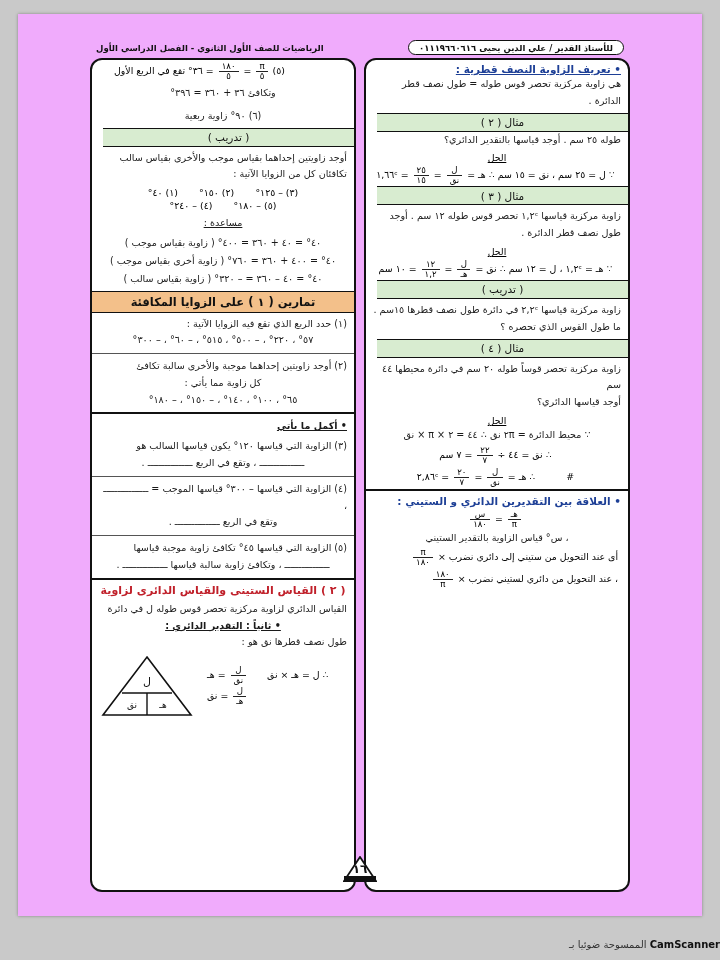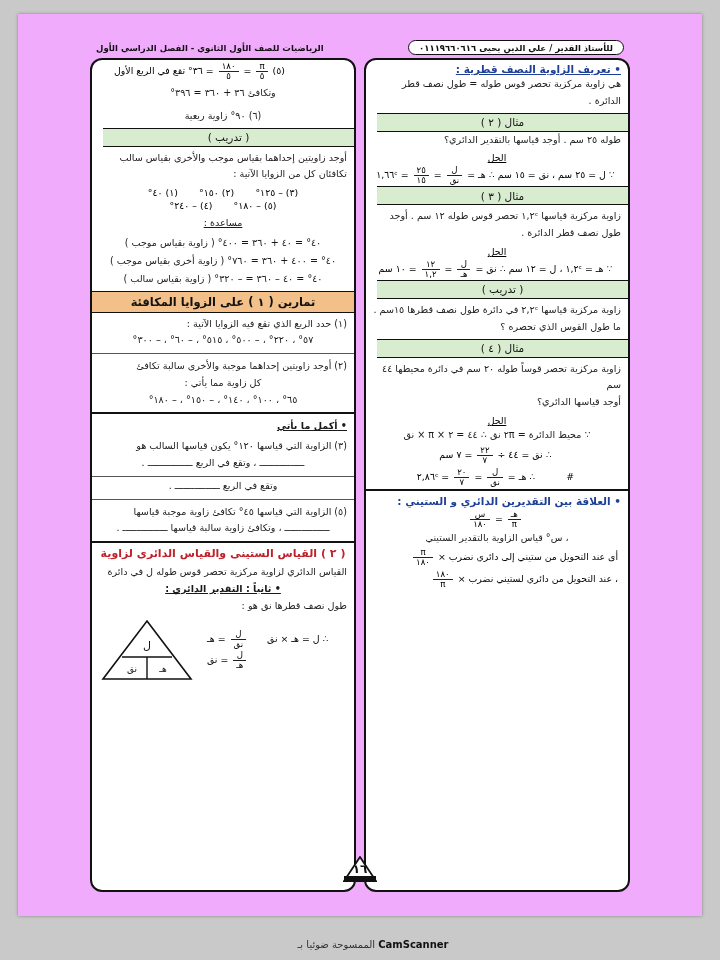--- a/index.html
+++ b/index.html
@@ -147,22 +147,22 @@
     position:absolute;left:50%;transform:translateX(-50%);
     bottom:-4px;
     width:34px;height:26px;
   }
   .pagenum{
     position:absolute;left:50%;transform:translateX(-50%);
     bottom:2px;
     font-size:12px;font-weight:bold;color:#111;
   }
   .scan-footer{
-    position:absolute;left:0;right:14px;bottom:10px;
-    text-align:center;
+    position:absolute;left:0;right:0;bottom:10px;
+    text-align:right;
     padding-left:40px;
     font-size:10px;color:#333;
     direction:rtl;
   }
   .scan-footer .cs{font-weight:bold;color:#111;}
   .pad2{padding-top:2px;padding-bottom:2px;}
   .nowrapx{white-space:nowrap;}
 </style>
 </head>
 <body>
@@ -226,20 +226,21 @@
 
           <div class="blk" style="padding-bottom:0">(٢)   أوجد زاويتين إحداهما موجبة والأخرى سالبة تكافئ</div>
           <div class="blk center" style="padding:0">كل زاوية مما يأتي :</div>
           <div class="blk center" style="padding-top:0">٦٥° ،  ١٠٠° ،  ١٤٠° ،  – ١٥٠° ،  – ١٨٠°</div>
           <div class="rule thick"></div>
 
           <div class="blk u" style="padding-bottom:0;font-weight:bold">•  أكمل ما يأتي</div>
           <div class="blk" style="padding-bottom:0">(٣)   الزاوية التي قياسها ١٢٠° يكون قياسها السالب هو</div>
           <div class="blk center blanks" style="padding-top:0">ــــــــــــــــ ، وتقع في الربع ــــــــــــــــ .</div>
           <div class="rule thin"></div>
+          <div class="blk" style="padding-bottom:0">(٤)   الزاوية التي قياسها – ٣٠٠°  قياسها الموجب = ــــــــــــــــ ،</div>
           <div class="blk center blanks" style="padding-top:0">وتقع في الربع ــــــــــــــــ .</div>
           <div class="rule thin"></div>
           <div class="blk" style="padding-bottom:0">(٥)   الزاوية التي قياسها ٤٥° تكافئ زاوية موجبة قياسها</div>
           <div class="blk center blanks" style="padding-top:0">ــــــــــــــــ ، وتكافئ زاوية سالبة قياسها ــــــــــــــــ .</div>
           <div class="rule thick"></div>
 
           <div class="sec-red" style="text-align:center">( ٢ )   القياس الستينى والقياس الدائرى لزاوية</div>
           <div class="blk" style="padding-bottom:0">القياس الدائري لزاوية مركزية تحصر قوس طوله  ل  في دائرة</div>
           <div class="blk center u" style="padding:0;font-weight:bold">•  ثانياً : التقدير الدائري :</div>
           <div class="blk" style="padding-top:0;padding-bottom:0">طول نصف قطرها  نق  هو :</div>

